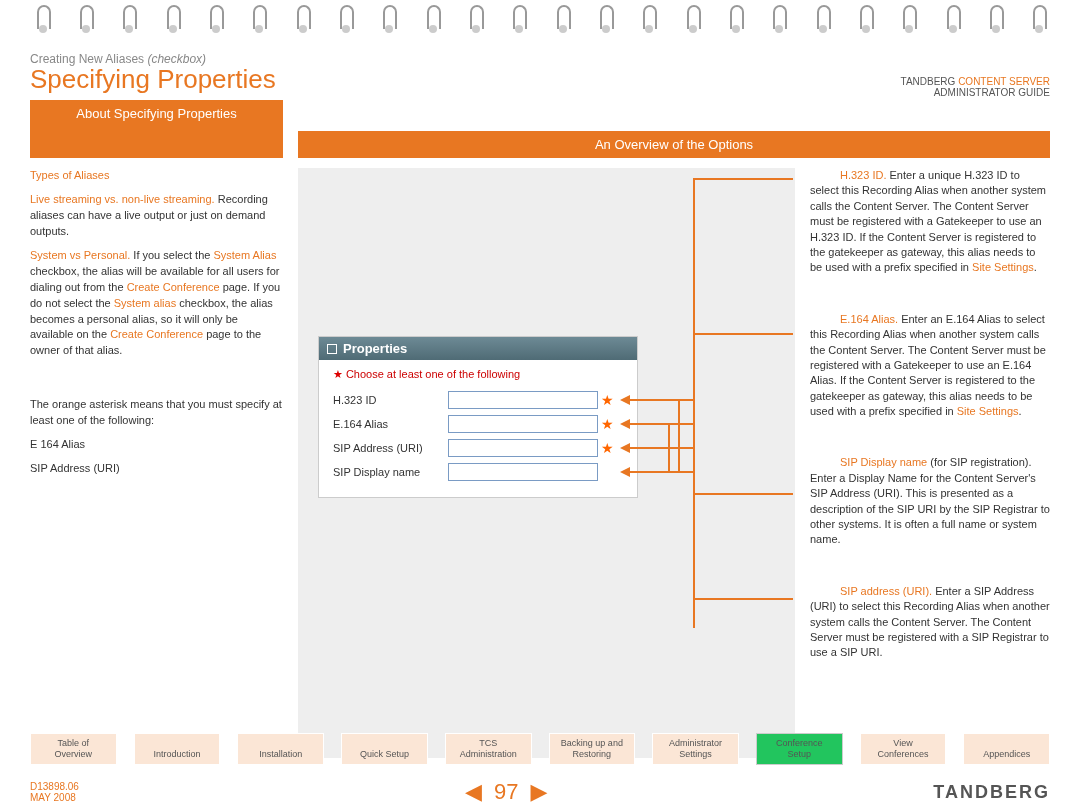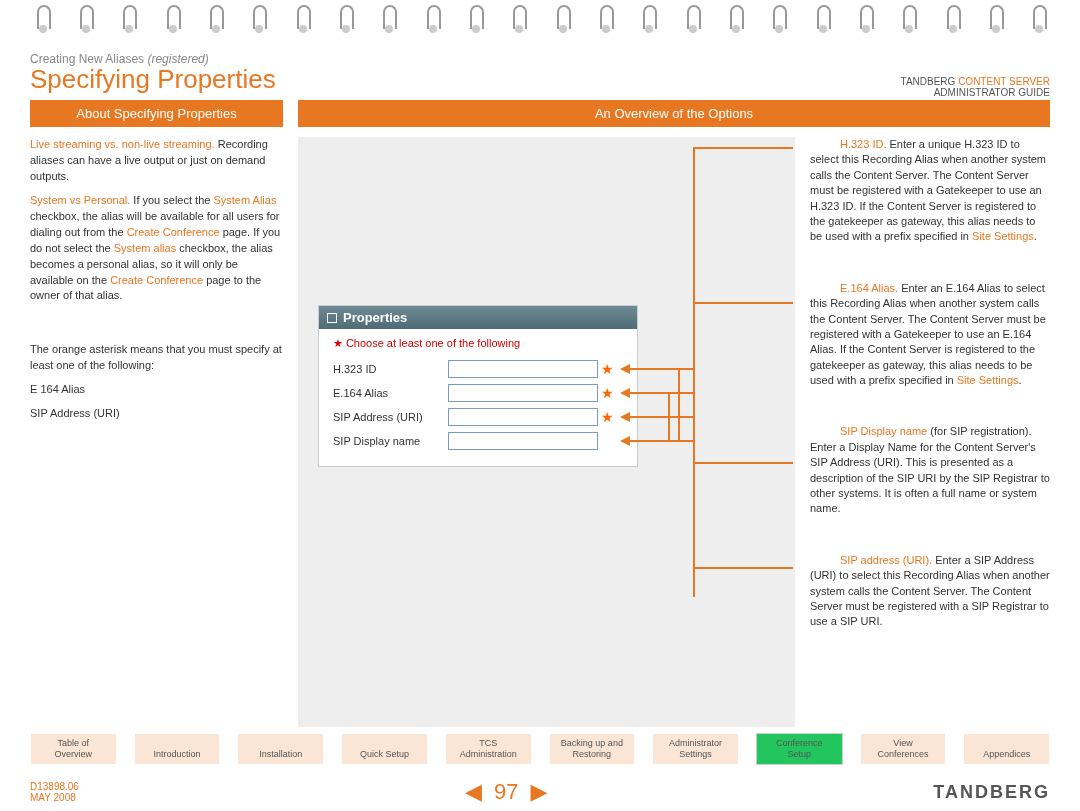--- a/index.html
+++ b/index.html
@@ -11,21 +11,21 @@
   .ring::after { content: ""; position: absolute; bottom: 2px; left: 5px; width: 8px; height: 8px; background: #ccc; border-radius: 50%; }
   .header { padding: 12px 30px 5px 30px; position: relative; }
   .breadcrumb { color: #888; font-size: 12px; }
   .breadcrumb em { font-style: italic; }
   .page-title { color: #e87722; font-size: 26px; font-weight: normal; margin-top: -2px; }
   .top-right { position: absolute; right: 30px; top: 36px; font-size: 10px; text-align: right; color: #555; }
   .top-right .cs { color: #e87722; }
   .tabs-row { display: flex; padding: 0 30px; gap: 15px; }
   .tab-left, .tab-right { background: #e87722; color: #fff; font-size: 13px; padding: 6px 0; text-align: center; flex: 0 0 auto; }
   .tab-left { width: 253px; }
-  .tab-right { flex: 1; }
+  .tab-right { flex: 1; margin-top: 31px; }
   .content { display: flex; padding: 10px 30px 0 30px; gap: 15px; height: 600px; }
   .col-left { width: 253px; font-size: 11px; line-height: 1.45; color: #333; }
   .col-left p { margin-bottom: 8px; }
   .orange { color: #e87722; }
   .col-left .spacer { height: 30px; }
   .col-center { flex: 1; background: #eee; position: relative; }
   .props-box { position: absolute; left: 20px; top: 168px; width: 320px; background: #fff; border: 1px solid #ccc; font-size: 11px; }
   .props-title { background: linear-gradient(#6d8a95, #4f6b75); color: #fff; padding: 4px 8px; font-weight: bold; font-size: 13px; display:flex; align-items:center; gap:6px;}
   .props-title .box-icon { width:10px; height:10px; border:1px solid #fff; display:inline-block; }
   .props-body { padding: 8px 14px 10px 14px; }
@@ -77,36 +77,37 @@
       <div class="ring"></div>
       <div class="ring"></div>
       <div class="ring"></div>
       <div class="ring"></div>
       <div class="ring"></div>
       <div class="ring"></div>
 </div>
 
 <div class="header">
   <div class="breadcrumb">
-    <span>Creating New Aliases </span><em>(registered)</em>
+    <span>Creating New Aliases </span><em>(checkbox)</em>
   </div>
   <div class="page-title">Specifying Properties</div>
   <div class="top-right">
     <span>TANDBERG </span><span class="cs">CONTENT SERVER</span><br>
     <span>ADMINISTRATOR GUIDE</span>
   </div>
 </div>
 
 <div class="tabs-row">
   <div class="tab-left">About Specifying Properties</div>
   <div class="tab-right">An Overview of the Options</div>
 </div>
 
 <div class="content">
   <div class="col-left">
+    <p><span class="orange">Types of Aliases</span></p>
     <p><span class="orange">Live streaming vs. non-live streaming.</span><span> Recording aliases can have a live output or just on demand outputs.</span></p>
     <p>
       <span class="orange">System vs Personal.</span><span> If you select the </span><span class="link-orange">System Alias</span><span> checkbox, the alias will be available for all users for dialing out from the </span><span class="link-orange">Create Conference</span><span> page. If you do not select the </span><span class="link-orange">System alias</span><span> checkbox, the alias becomes a personal alias, so it will only be available on the </span><span class="link-orange">Create Conference</span><span> page to the owner of that alias.</span>
     </p>
     <div class="spacer"></div>
     <p>The orange asterisk means that you must specify at least one of the following:</p>
     <p>E 164 Alias</p>
     <p>SIP Address (URI)</p>
   </div>
 

